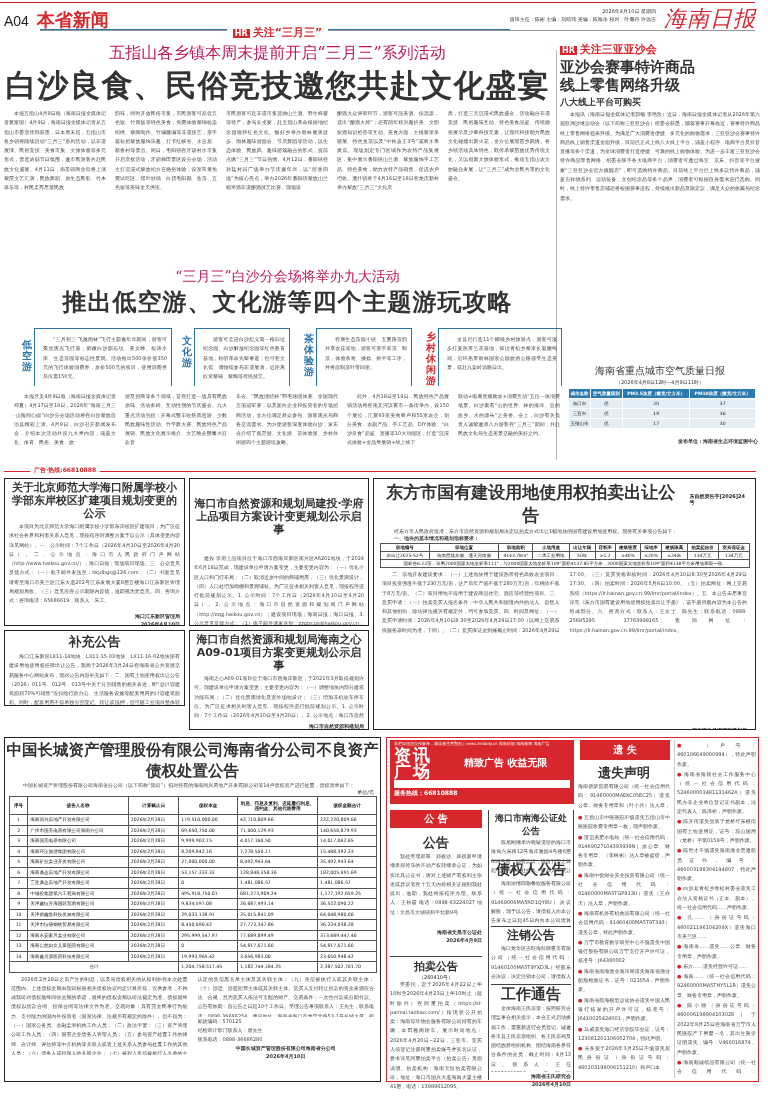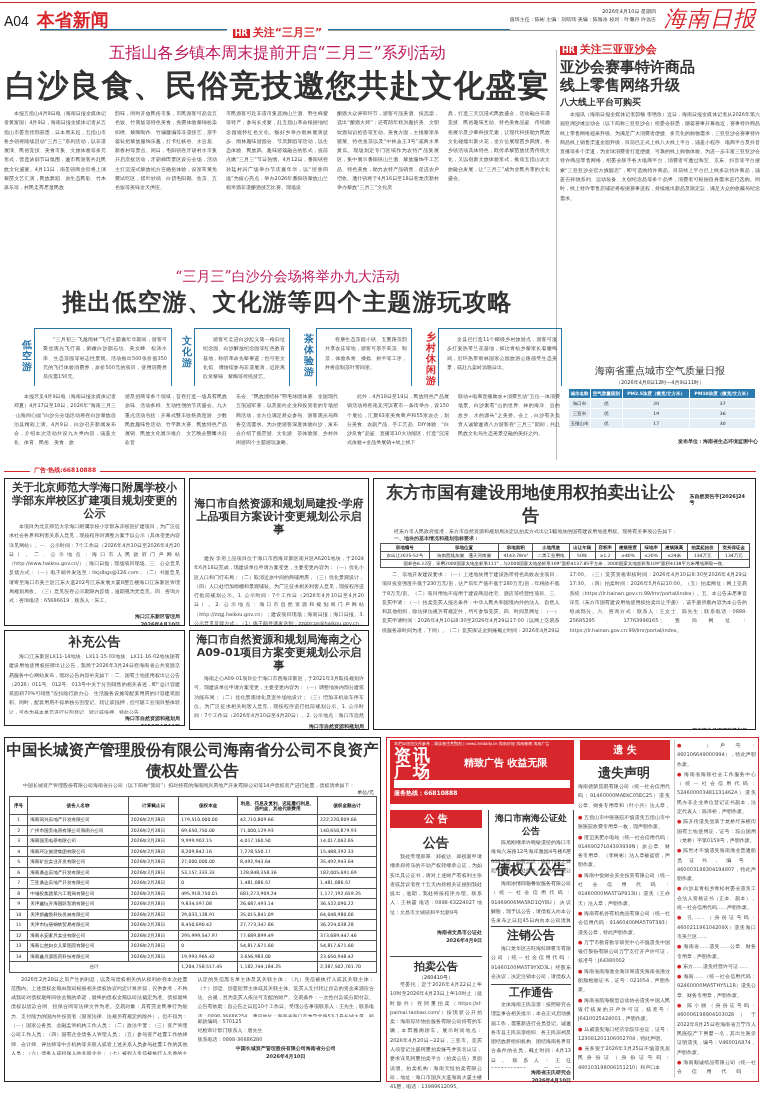--- a/index.html
+++ b/index.html
@@ -141,21 +141,21 @@
 <div class="abs" style="left:30px;top:466px;background:#fff;padding:0 4px;font-size:6px;color:#d7262c;font-weight:bold">广告·热线:66810888</div>
 
 <div class="ad-box" style="left:4px;top:478px;width:181px;height:148px">
   <div class="ad-title" style="font-size:11px;line-height:13px;margin:2px 3px">关于北京师范大学海口附属学校小学部东岸校区扩建项目规划变更的公示</div>
   <div class="col-text" style="margin:0 4px;height:90px;text-indent:10px">本项目为北京师范大学海口附属学校小学部东岸校区扩建项目，为广泛征求社会各界和利害关系人意见，现按程序对调整方案予以公示（具体变更内容详见网站）。一、公示时间：7个工作日（2026年4月10日至2026年4月20日）。二、公示地点：海口市人民政府门户网站（http://www.haikou.gov.cn/）；海口日报；现场项目现场。三、公众意见反馈方式：（一）电子邮件发送至：hkjdbgs@126.com；（二）书面意见请寄至海口市美兰区江东大道202号江东发展大厦8层五楼海口江东新区管理局规划局收。（三）意见应在公示期限内反馈，逾期视为无意见。四、咨询方式：咨询电话：65686619，联系人：朱工。</div>
   <div class="sign" style="margin:0 4px">
       <div>海口江东新区管理局</div>
       <div>2026年4月10日</div>
     </div>
 </div>
-<div class="ad-box" style="left:4px;top:630px;width:181px;height:96px">
+<div class="ad-box" style="left:4px;top:630px;width:181px;height:76px">
   <div class="ad-title" style="font-size:13px;margin:2px 0 1px">补充公告</div>
   <div class="col-text" style="margin:0 4px;height:62px;text-indent:10px">海口江东新区LX11-14地块、LX11-15-03地块、LX11-16-02地块国有建设用地使用权挂牌出让公告，我局于2026年3月24日在海南省公共资源交易服务中心网站发布，现对公告内容补充如下：二、国有土地使用权出让公告（2026）011号、012号、013号中关于分割销售的相关表述，即“总计容建筑面积70%可销售”应扣除行政办公、生活服务设施等配套用房的计容建筑面积。同时，配套用房不得单独分割登记、转让或抵押，但可随工业项目整体转让，可作为基本单元进行分割登记、转让或抵押。特此公告。</div>
   <div class="sign" style="margin:0 4px">
       <div>海口市自然资源和规划局</div>
       <div>2026年4月10日</div>
     </div>
 </div>
 
 <div class="ad-box" style="left:189px;top:478px;width:180px;height:148px">
   <div class="ad-title" style="font-size:11px;line-height:13px;margin:18px 3px">海口市自然资源和规划局建投·学府上品项目方案设计变更规划公示启事</div>
@@ -407,21 +407,21 @@
 </div>
 <div class="abs" style="left:491px;top:860px;width:80px;border-top:1px solid #444">
   <div class="ad-title" style="font-size:14px">债权人公告</div>
   <div class="col-text" style="height:44px;text-indent:10px">海南浓情郎咖餐饮服务有限公司（统一社会信用代码：91469006MA5RD1QY8U）决议解散，现予以公告，请债权人向本公告发布之日起45日内向本公司清算组申报债权。</div>
 </div>
 <div class="abs" style="left:491px;top:926px;width:80px;border-top:1px solid #444">
   <div class="ad-title" style="font-size:12px">注销公告</div>
   <div class="col-text" style="height:36px;text-indent:10px">海口龙华区吉旺海鲜牌夜市有限公司（统一社会信用代码：91460100MA5T9YXD3L）经股东会决议，决定注销本公司，请债权人自公告之日起45日内向本公司清算组申报债权。</div>
 </div>
 <div class="abs" style="left:491px;top:984px;width:80px;border-top:1px solid #444">
-  <div class="ad-title" style="font-size:11px">工作通告</div>
+  <div class="ad-title" style="font-size:15px">工作通告</div>
   <div class="col-text" style="height:68px;text-indent:10px">全体海南王氏宗亲：按照研究会理监事会相关批示，本会正式启动换届工作，需重新进行会员登记。诚邀各市县王氏宗亲组织、各王氏宗祠及团结族群组织机构、团结海南各界符合条件的会员，截止时间：4月13日。联系人：王任 13876600716，王国园 13308967676，特此通告。</div>
   <div class="sign">
       <div>海南省王氏研究会</div>
       <div>2026年4月10日</div>
     </div>
 </div>
 
 <div class="abs redbar" style="left:580px;top:740px;width:90px;height:20px;font-size:10px;line-height:20px">遗 失</div>
 <div class="abs" style="left:578px;top:764px;width:92px">
   <div class="ad-title" style="font-size:13px">遗失声明</div>

